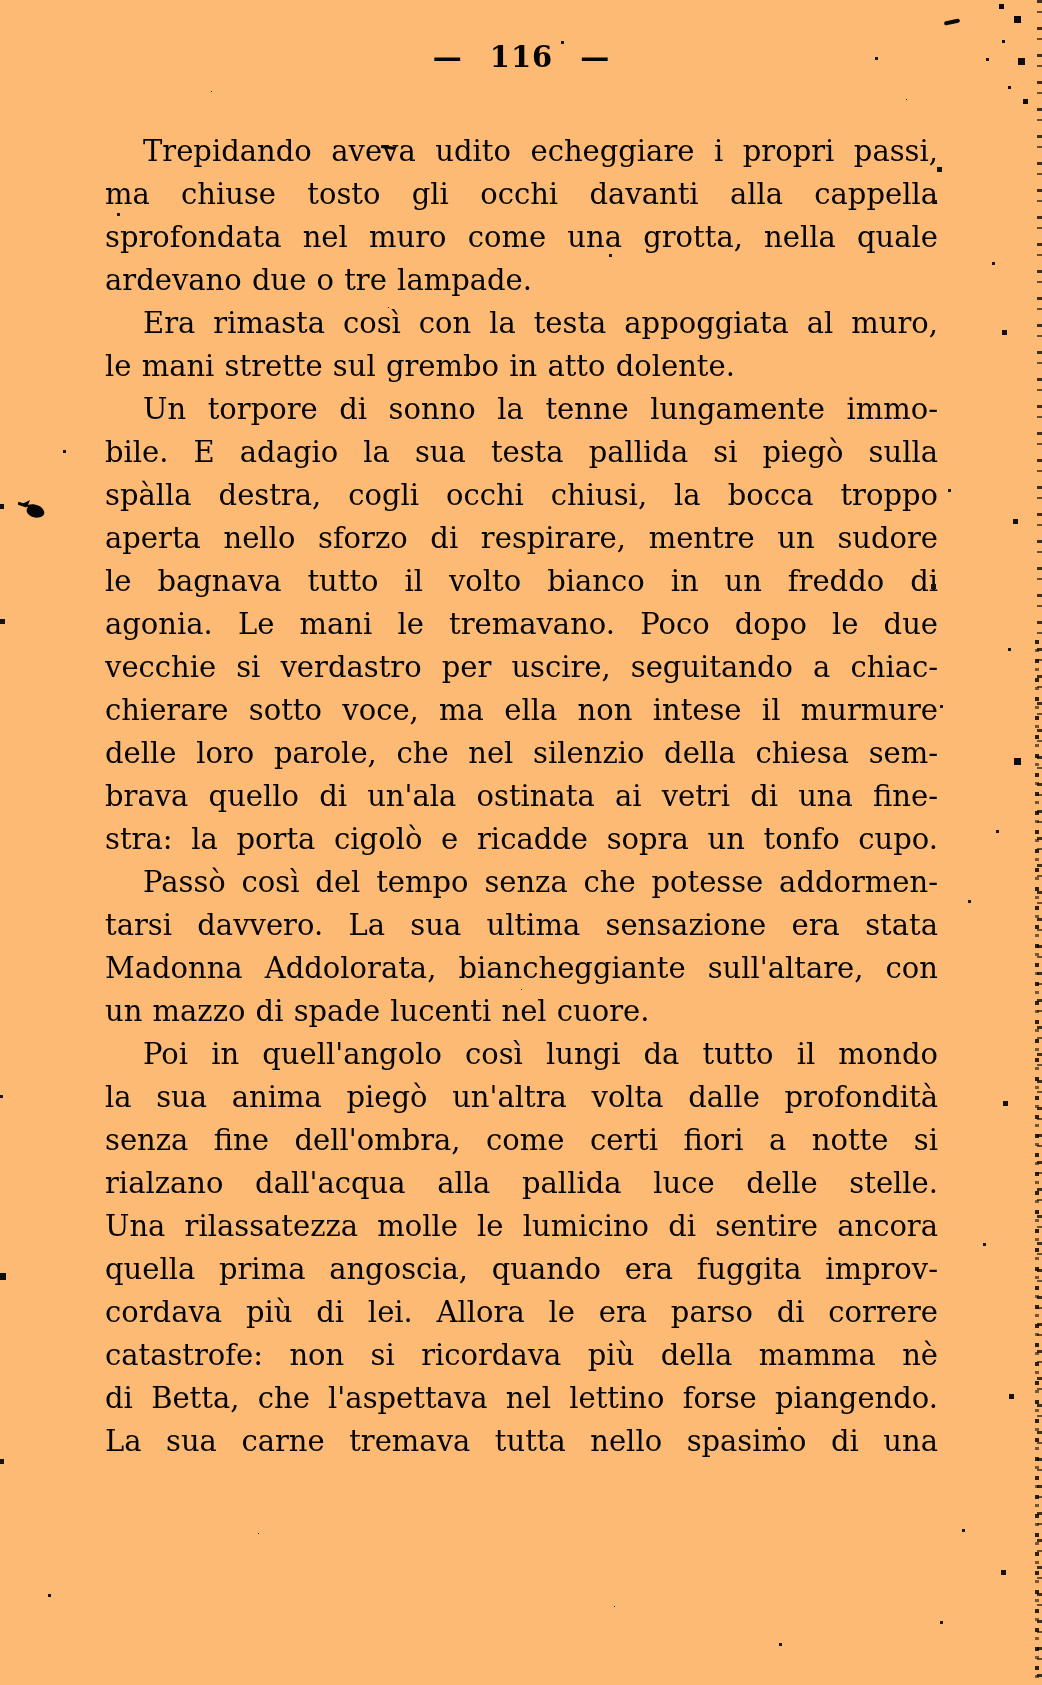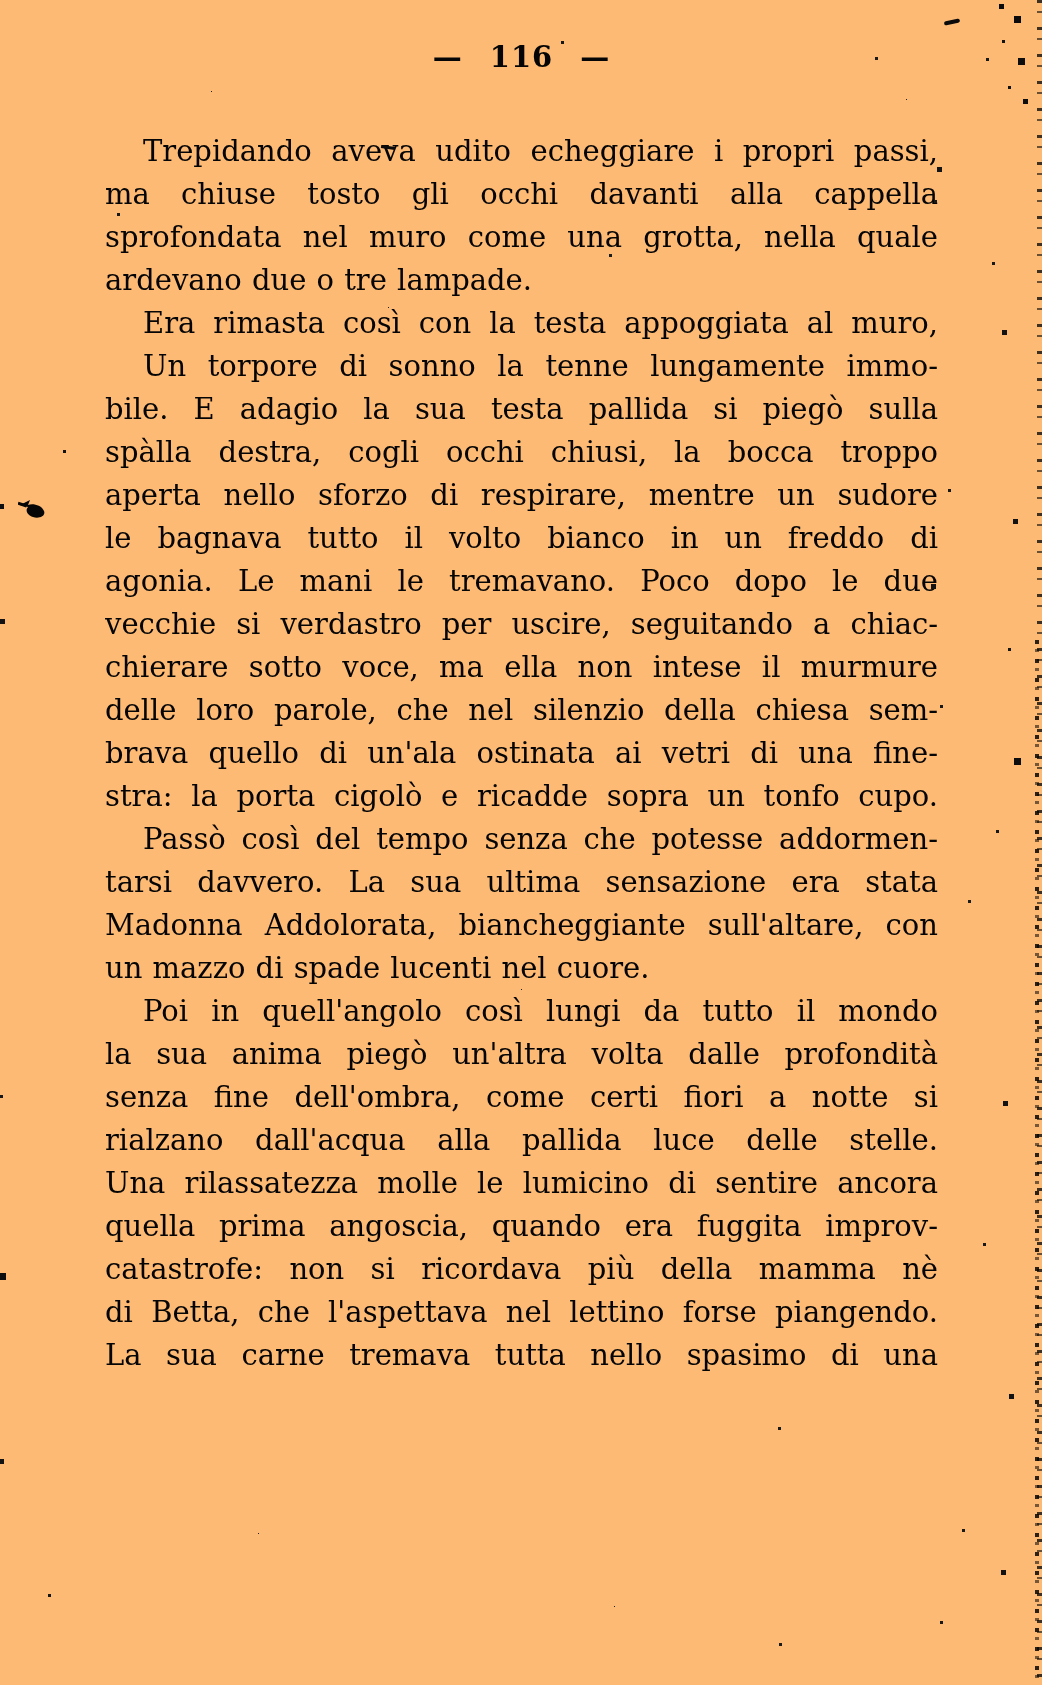--- a/index.html
+++ b/index.html
@@ -92,20 +92,21 @@
 
     <div class="para">
       <div class="line first">Trepidando aveva udito echeggiare i propri passi,</div>
       <div class="line">ma chiuse tosto gli occhi davanti alla cappella</div>
       <div class="line">sprofondata nel muro come una grotta, nella quale</div>
       <div class="line short">ardevano due o tre lampade.</div>
     </div>
 
     <div class="para">
       <div class="line first">Era rimasta così con la testa appoggiata al muro,</div>
+      <div class="line short">le mani strette sul grembo in atto dolente.</div>
     </div>
 
     <div class="para">
       <div class="line first">Un torpore di sonno la tenne lungamente immo-</div>
       <div class="line">bile. E adagio la sua testa pallida si piegò sulla</div>
       <div class="line">spàlla destra, cogli occhi chiusi, la bocca troppo</div>
       <div class="line">aperta nello sforzo di respirare, mentre un sudore</div>
       <div class="line">le bagnava tutto il volto bianco in un freddo di</div>
       <div class="line">agonia. Le mani le tremavano. Poco dopo le due</div>
       <div class="line">vecchie si verdastro per uscire, seguitando a chiac-</div>
@@ -122,20 +123,21 @@
       <div class="line short">un mazzo di spade lucenti nel cuore.</div>
     </div>
 
     <div class="para">
       <div class="line first">Poi in quell'angolo così lungi da tutto il mondo</div>
       <div class="line">la sua anima piegò un'altra volta dalle profondità</div>
       <div class="line">senza fine dell'ombra, come certi fiori a notte si</div>
       <div class="line">rialzano dall'acqua alla pallida luce delle stelle.</div>
       <div class="line">Una rilassatezza molle le lumicino di sentire ancora</div>
       <div class="line">quella prima angoscia, quando era fuggita improv-</div>
+      <div class="line">cordava più di lei. Allora le era parso di correre</div>
       <div class="line">catastrofe: non si ricordava più della mamma nè</div>
       <div class="line">di Betta, che l'aspettava nel lettino forse piangendo.</div>
       <div class="line">La sua carne tremava tutta nello spasimo di una</div>
     </div>
 
   </div>
 
   <div class="speck-layer"></div>
   <div class="edge-a"></div>
   <div class="edge-b"></div>

